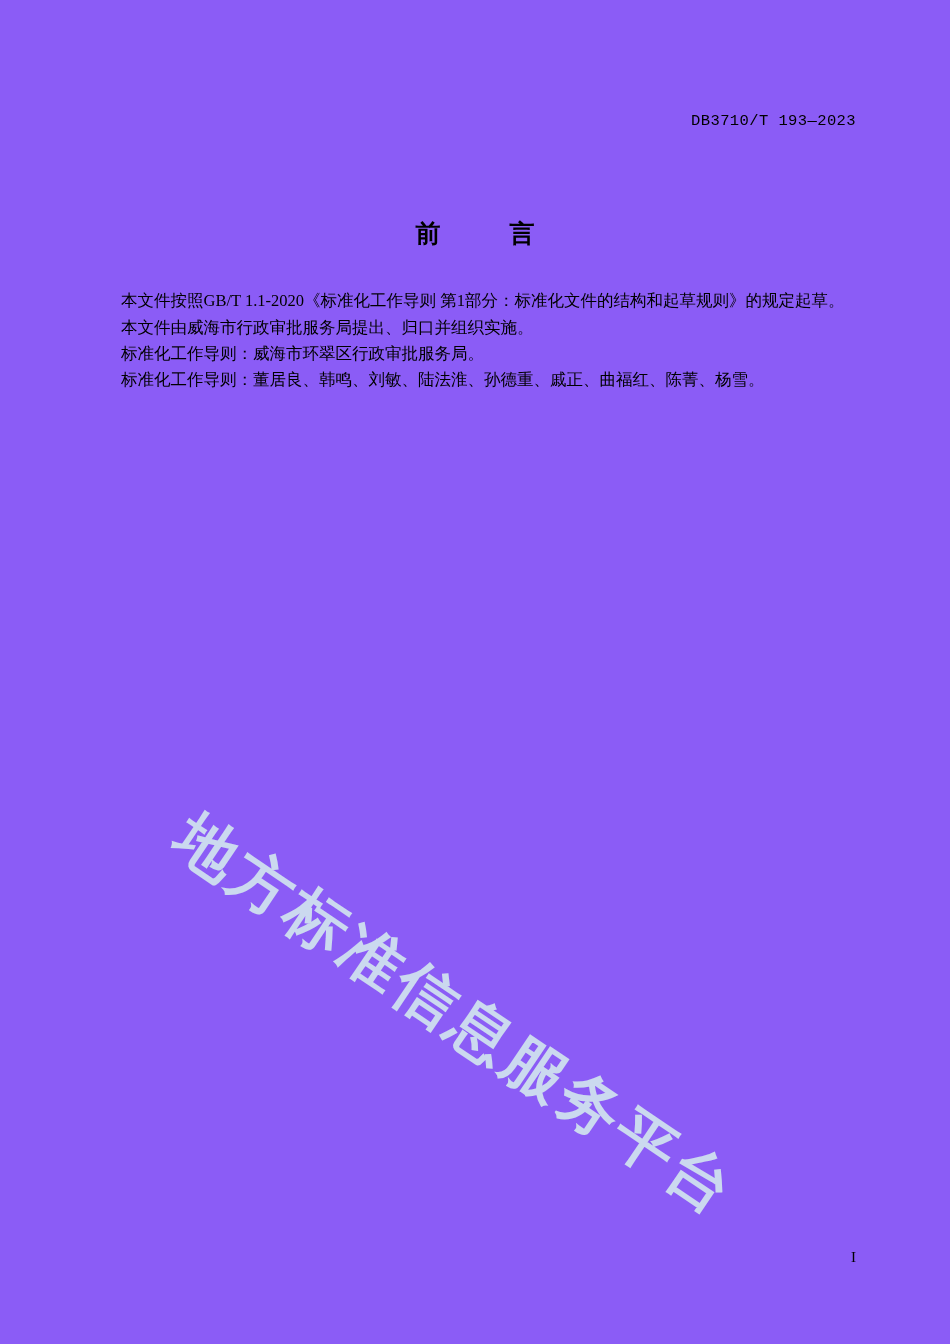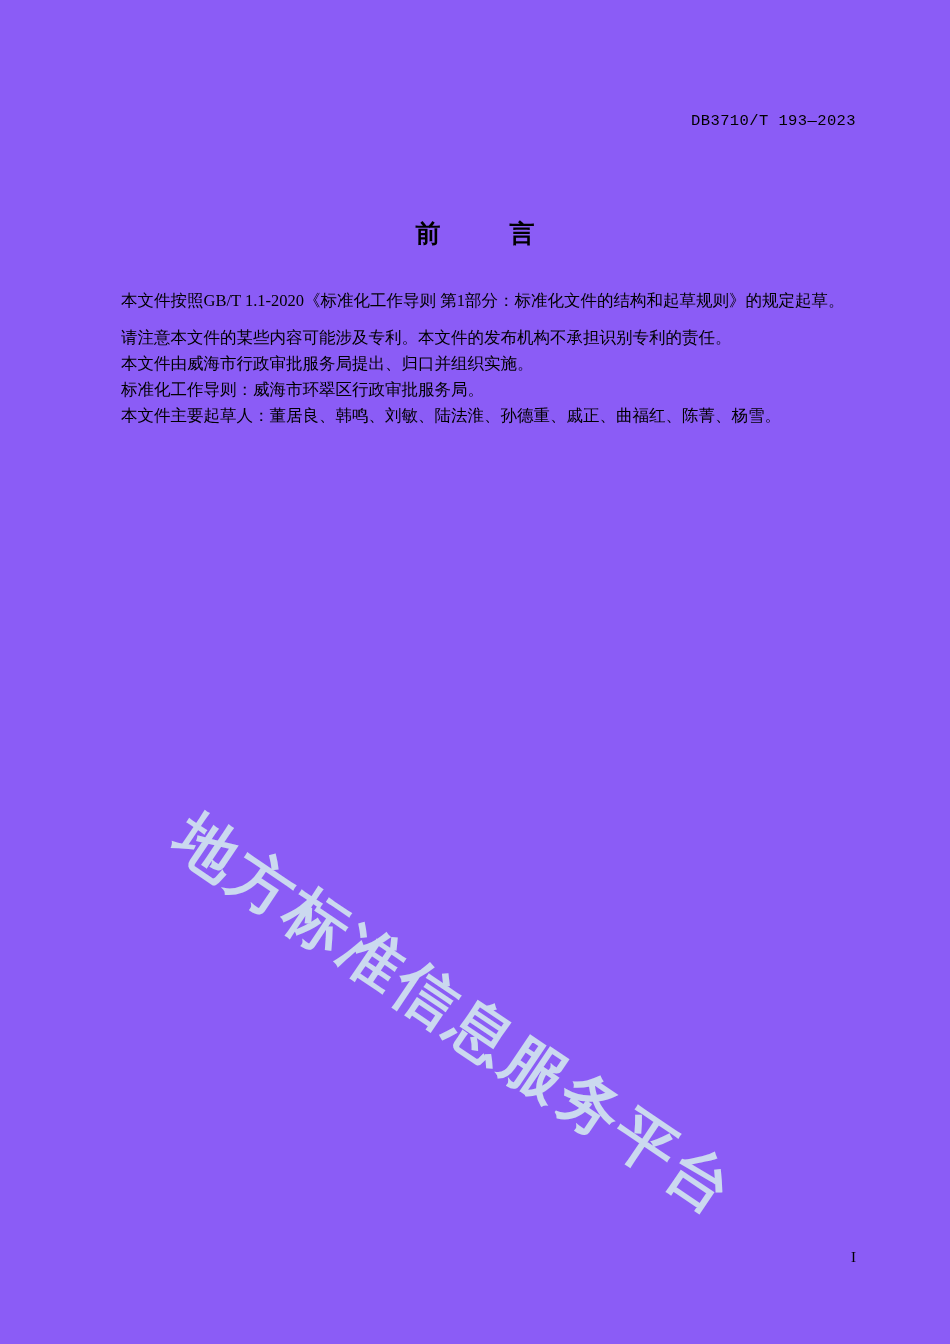--- a/index.html
+++ b/index.html
@@ -50,21 +50,21 @@
     font-size: 16.5px;
     line-height: 25px;
     text-align: justify;
     margin: 0 0 1px 0;
     color: #000;
   }
   .para.indent {
     text-indent: 33px;
   }
   .para-first {
-    margin-bottom: 12px;
+    margin-bottom: 2px;
   }
   .watermark {
     position: absolute;
     left: 205px;
     top: 775px;
     width: 600px;
     height: 360px;
     pointer-events: none;
   }
   .watermark span {
@@ -94,24 +94,23 @@
 <body>
 
 <div class="page">
 
   <div class="header-code">DB3710/T  193—2023</div>
 
   <div class="doc-title">前　言</div>
 
   <div class="body-block">
     <p class="para indent para-first">本文件按照GB/T 1.1-2020《标准化工作导则 第1部分：标准化文件的结构和起草规则》的规定起草。</p>
-    <p class="para indent">请注意本文件的某些内容可能涉及专利。本文件的发布机构不承担识别专利的责任。</p>
     <p class="para indent">本文件由威海市行政审批服务局提出、归口并组织实施。</p>
     <p class="para indent">标准化工作导则：威海市环翠区行政审批服务局。</p>
-    <p class="para indent">本文件主要起草人：董居良、韩鸣、刘敏、陆法淮、孙德重、戚正、曲福红、陈菁、杨雪。</p>
+    <p class="para indent">标准化工作导则：董居良、韩鸣、刘敏、陆法淮、孙德重、戚正、曲福红、陈菁、杨雪。</p>
   </div>
 
   <div class="watermark">
     <span>地方标准信息服务平台</span>
   </div>
 
   <div class="page-number">I</div>
 
 </div>
 

